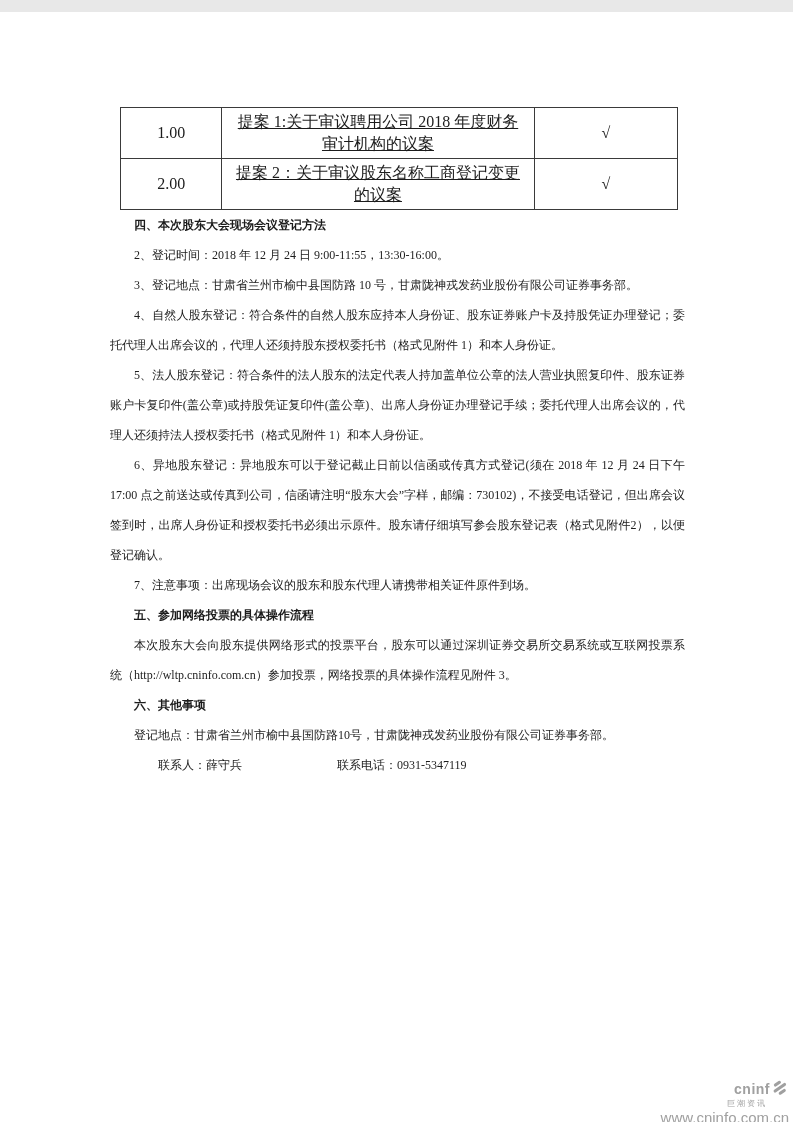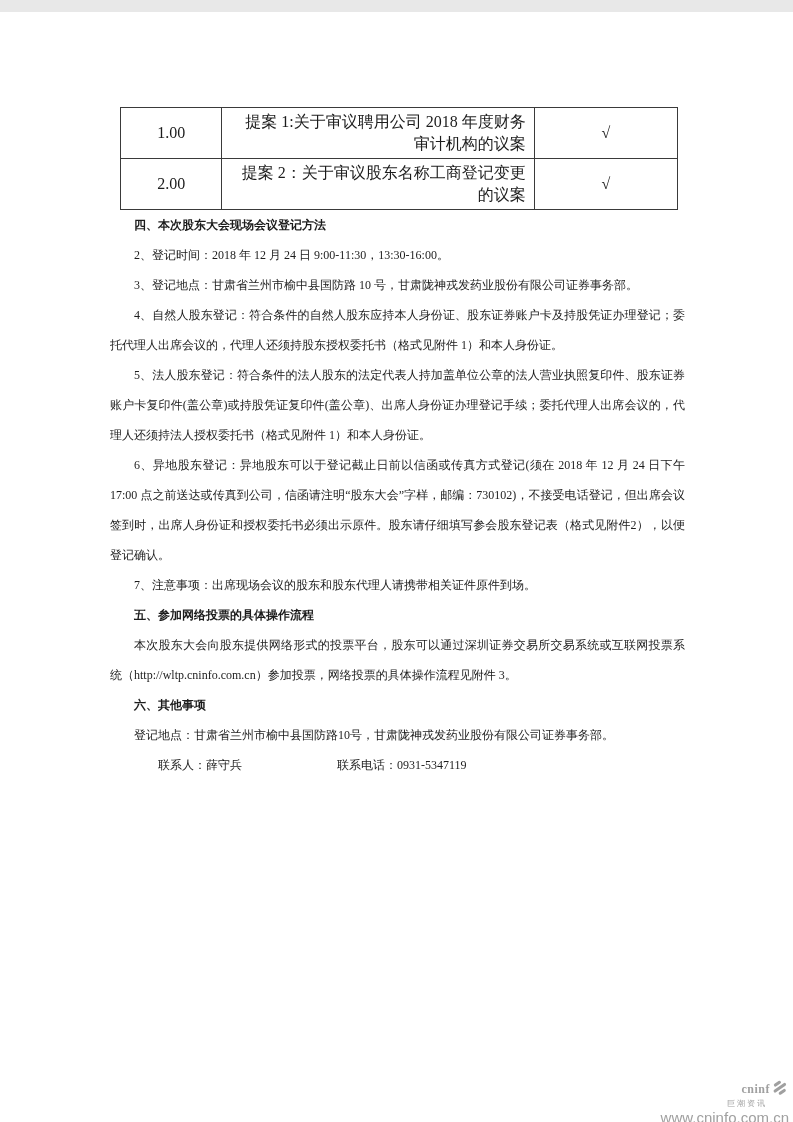--- a/index.html
+++ b/index.html
@@ -27,21 +27,21 @@
     table-layout: fixed;
   }
   table.proposals td {
     border: 1px solid #3a3a3a;
     font-size: 16px;
     line-height: 22px;
     vertical-align: middle;
     padding: 3px 8px;
   }
   td.col-num   { width: 94px;  text-align: center; }
-  td.col-prop  { width: 290px; text-align: right; }
+  td.col-prop  { width: 290px; text-align: center; text-decoration: underline; }
   td.col-check { width: 133px; text-align: center; }
   tr.row-tall td { height: 48px; }
   tr.row-short td { height: 37px; }
 
   .bodytext {
     font-size: 12px;
     line-height: 30px;
   }
   .para {
     text-align: justify;
@@ -66,24 +66,23 @@
     font-family: "Liberation Sans", "DejaVu Sans", sans-serif;
     line-height: 1.1;
   }
   .brand-line {
     display: flex;
     align-items: center;
     justify-content: flex-end;
     gap: 1px;
   }
   .brand-text {
-    font-size: 12px;
+    font-size: 14px;
     font-weight: bold;
     letter-spacing: 0.5px;
-    font-family: Liberation Serif, serif;
   }
   .swirl-icon { display: inline-block; }
   .cn-name { font-size: 8px; letter-spacing: 2px; margin-right: 22px; }
   .logo-url { font-size: 15px; margin-top: 1px; }
 </style>
 </head>
 <body>
 
 <div class="page">
   <div class="content">
@@ -98,21 +97,21 @@
         <tr class="row-tall">
           <td class="col-num">2.00</td>
           <td class="col-prop">提案 2：关于审议股东名称工商登记变更的议案</td>
           <td class="col-check">√</td>
         </tr>
       </tbody>
     </table>
 
     <div class="bodytext">
       <div class="heading">四、本次股东大会现场会议登记方法</div>
-      <p class="para">2、登记时间：2018 年 12 月 24 日 9:00-11:30，13:30-16:00。</p>
+      <p class="para">2、登记时间：2018 年 12 月 24 日 9:00-11:55，13:30-16:00。</p>
       <p class="para">3、登记地点：甘肃省兰州市榆中县国防路 10 号，甘肃陇神戎发药业股份有限公司证券事务部。</p>
       <p class="para">4、自然人股东登记：符合条件的自然人股东应持本人身份证、股东证券账户卡及持股凭证办理登记；委托代理人出席会议的，代理人还须持股东授权委托书（格式见附件 1）和本人身份证。</p>
       <p class="para">5、法人股东登记：符合条件的法人股东的法定代表人持加盖单位公章的法人营业执照复印件、股东证券账户卡复印件(盖公章)或持股凭证复印件(盖公章)、出席人身份证办理登记手续；委托代理人出席会议的，代理人还须持法人授权委托书（格式见附件 1）和本人身份证。</p>
       <p class="para">6、异地股东登记：异地股东可以于登记截止日前以信函或传真方式登记(须在 2018 年 12 月 24 日下午 17:00 点之前送达或传真到公司，信函请注明“股东大会”字样，邮编：730102)，不接受电话登记，但出席会议签到时，出席人身份证和授权委托书必须出示原件。股东请仔细填写参会股东登记表（格式见附件2），以便登记确认。</p>
       <p class="para">7、注意事项：出席现场会议的股东和股东代理人请携带相关证件原件到场。</p>
 
       <div class="heading">五、参加网络投票的具体操作流程</div>
       <p class="para">本次股东大会向股东提供网络形式的投票平台，股东可以通过深圳证券交易所交易系统或互联网投票系统（http://wltp.cninfo.com.cn）参加投票，网络投票的具体操作流程见附件 3。</p>
 
       <div class="heading">六、其他事项</div>

